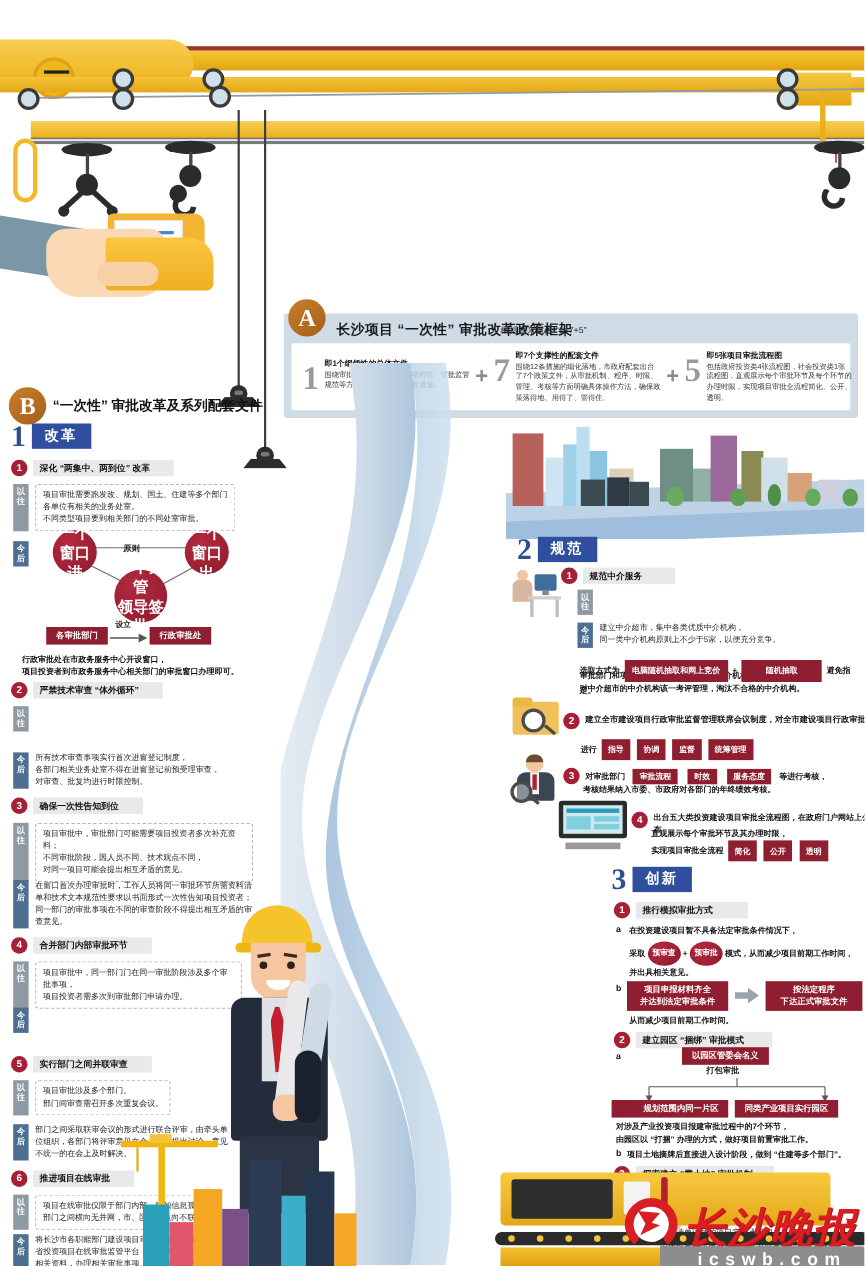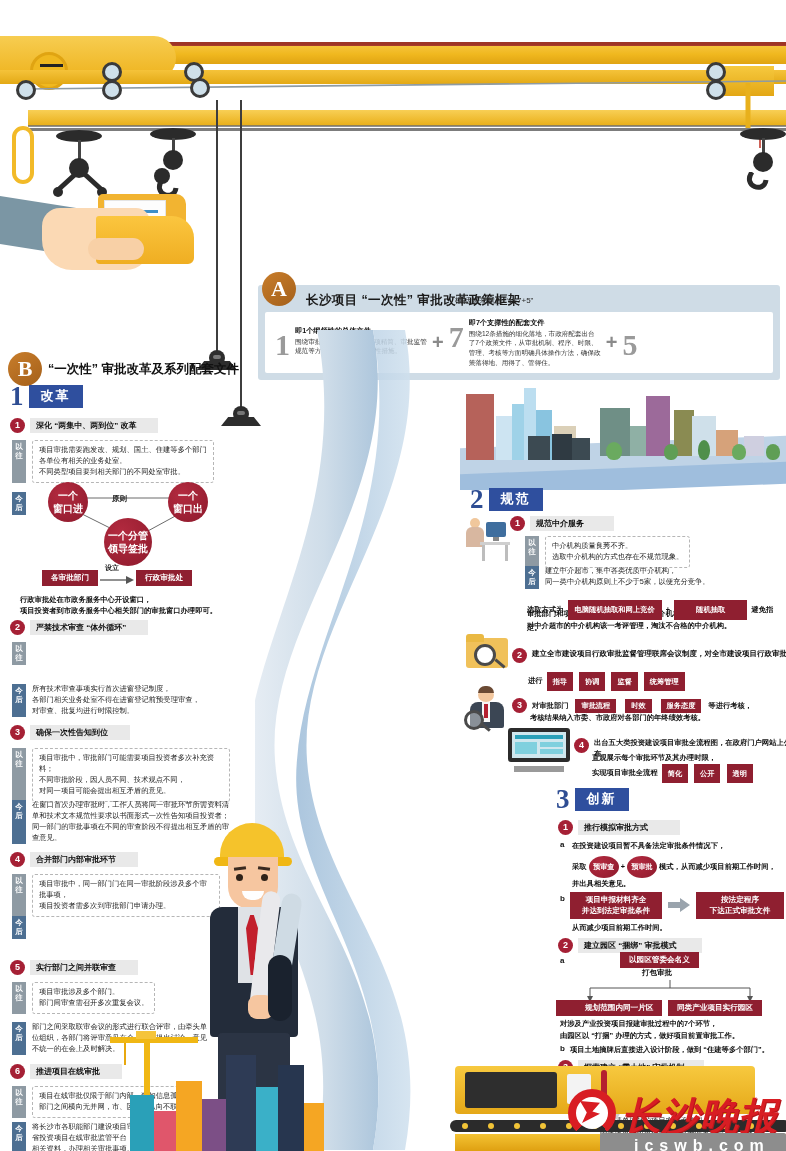--- a/index.html
+++ b/index.html
@@ -117,21 +117,21 @@
   .tag.past { background:#8e9aa3; }
   .tag.now  { background:#4d6f92; }
   .blk .body { font-size:7.3px; line-height:1.5; color:#1d1d1d; }
   .blk.dashed .body { border:1px dashed #b6b6b6; padding:4px 6px; border-radius:3px; }
   .plain { position:absolute; font-size:7.3px; line-height:1.55; color:#111; font-weight:bold; }
 
   
   .rnode {
     position:absolute; border-radius:50%;
     background:radial-gradient(circle at 35% 30%,#b32a3f,#8d1a2c);
-    color:#fff; font-size:10px; font-weight:bold; text-align:center;
+    color:#fff; font-size:14px; font-weight:bold; text-align:center;
     display:flex; align-items:center; justify-content:center; line-height:1.3;
   }
   .rbar {
     position:absolute; background:#8f1f30; color:#fff; font-size:7.6px; font-weight:bold;
     padding:3px 9px; text-align:center; white-space:nowrap;
   }
   .rpill {
     display:inline-block; background:#8f1f30; color:#fff; font-size:7.3px; font-weight:bold;
     padding:2px 7px; margin:0 2px; white-space:nowrap; vertical-align:middle;
   }
@@ -281,20 +281,24 @@
     <div class="a-col">
       <div class="a-num">7</div>
       <div class="a-txt">
         <b>即7个支撑性的配套文件</b>
         <p>围绕12条措施的细化落地，市政府配套出台了7个政策文件，从审批机制、程序、时限、管理、考核等方面明确具体操作方法，确保政策落得地、用得了、管得住。</p>
       </div>
     </div>
     <div class="a-plus">+</div>
     <div class="a-col">
       <div class="a-num">5</div>
+      <div class="a-txt">
+        <b>即5张项目审批流程图</b>
+        <p>包括政府投资类4张流程图，社会投资类1张流程图，直观展示每个审批环节及每个环节的办理时限，实现项目审批全流程简化、公开、透明。</p>
+      </div>
     </div>
   </div>
 
   <div class="badgeB">B</div>
   <div class="b-title">“一次性” 审批改革及系列配套文件</div>
 
   <div class="hnum" style="left:10px;top:383px;">
     <span class="n">1</span>
     <span class="lab">改革</span>
   </div>
@@ -460,22 +464,20 @@
     <div style="position:absolute;left:16px;top:33px;width:3px;height:16px;background:#bdbdbd;"></div>
     <div style="position:absolute;left:39px;top:33px;width:3px;height:16px;background:#bdbdbd;"></div>
   </div>
 
   <div class="item" style="left:510px;top:516px;">
     <span class="circ">1</span>
     <span class="htxt" style="padding-right:30px;">规范中介服务</span>
   </div>
   <div class="blk dashed" style="left:525px;top:536px;width:250px;">
     <div class="tag past">以往</div>
-    <div class="body" style="white-space:pre-line;">中介机构质量良莠不齐。
-选取中介机构的方式也存在不规范现象。</div>
   </div>
   <div class="blk" style="left:525px;top:566px;width:250px;">
     <div class="tag now">今后</div>
     <div class="body" style="white-space:pre-line;">建立中介超市，集中各类优质中介机构，
 同一类中介机构原则上不少于5家，以便充分竞争。</div>
   </div>
   <div class="plain" style="left:527px;top:608px;width:250px;font-weight:bold;">审批部门和项目申请人到中介超市选择中介机构，</div>
   <div style="position:absolute;left:527px;top:600px;width:252px;font-size:7.3px;font-weight:bold;color:#111;line-height:16px;">
     <span>选取方式为</span>
     <span class="rpill">电脑随机抽取和网上竞价</span>

